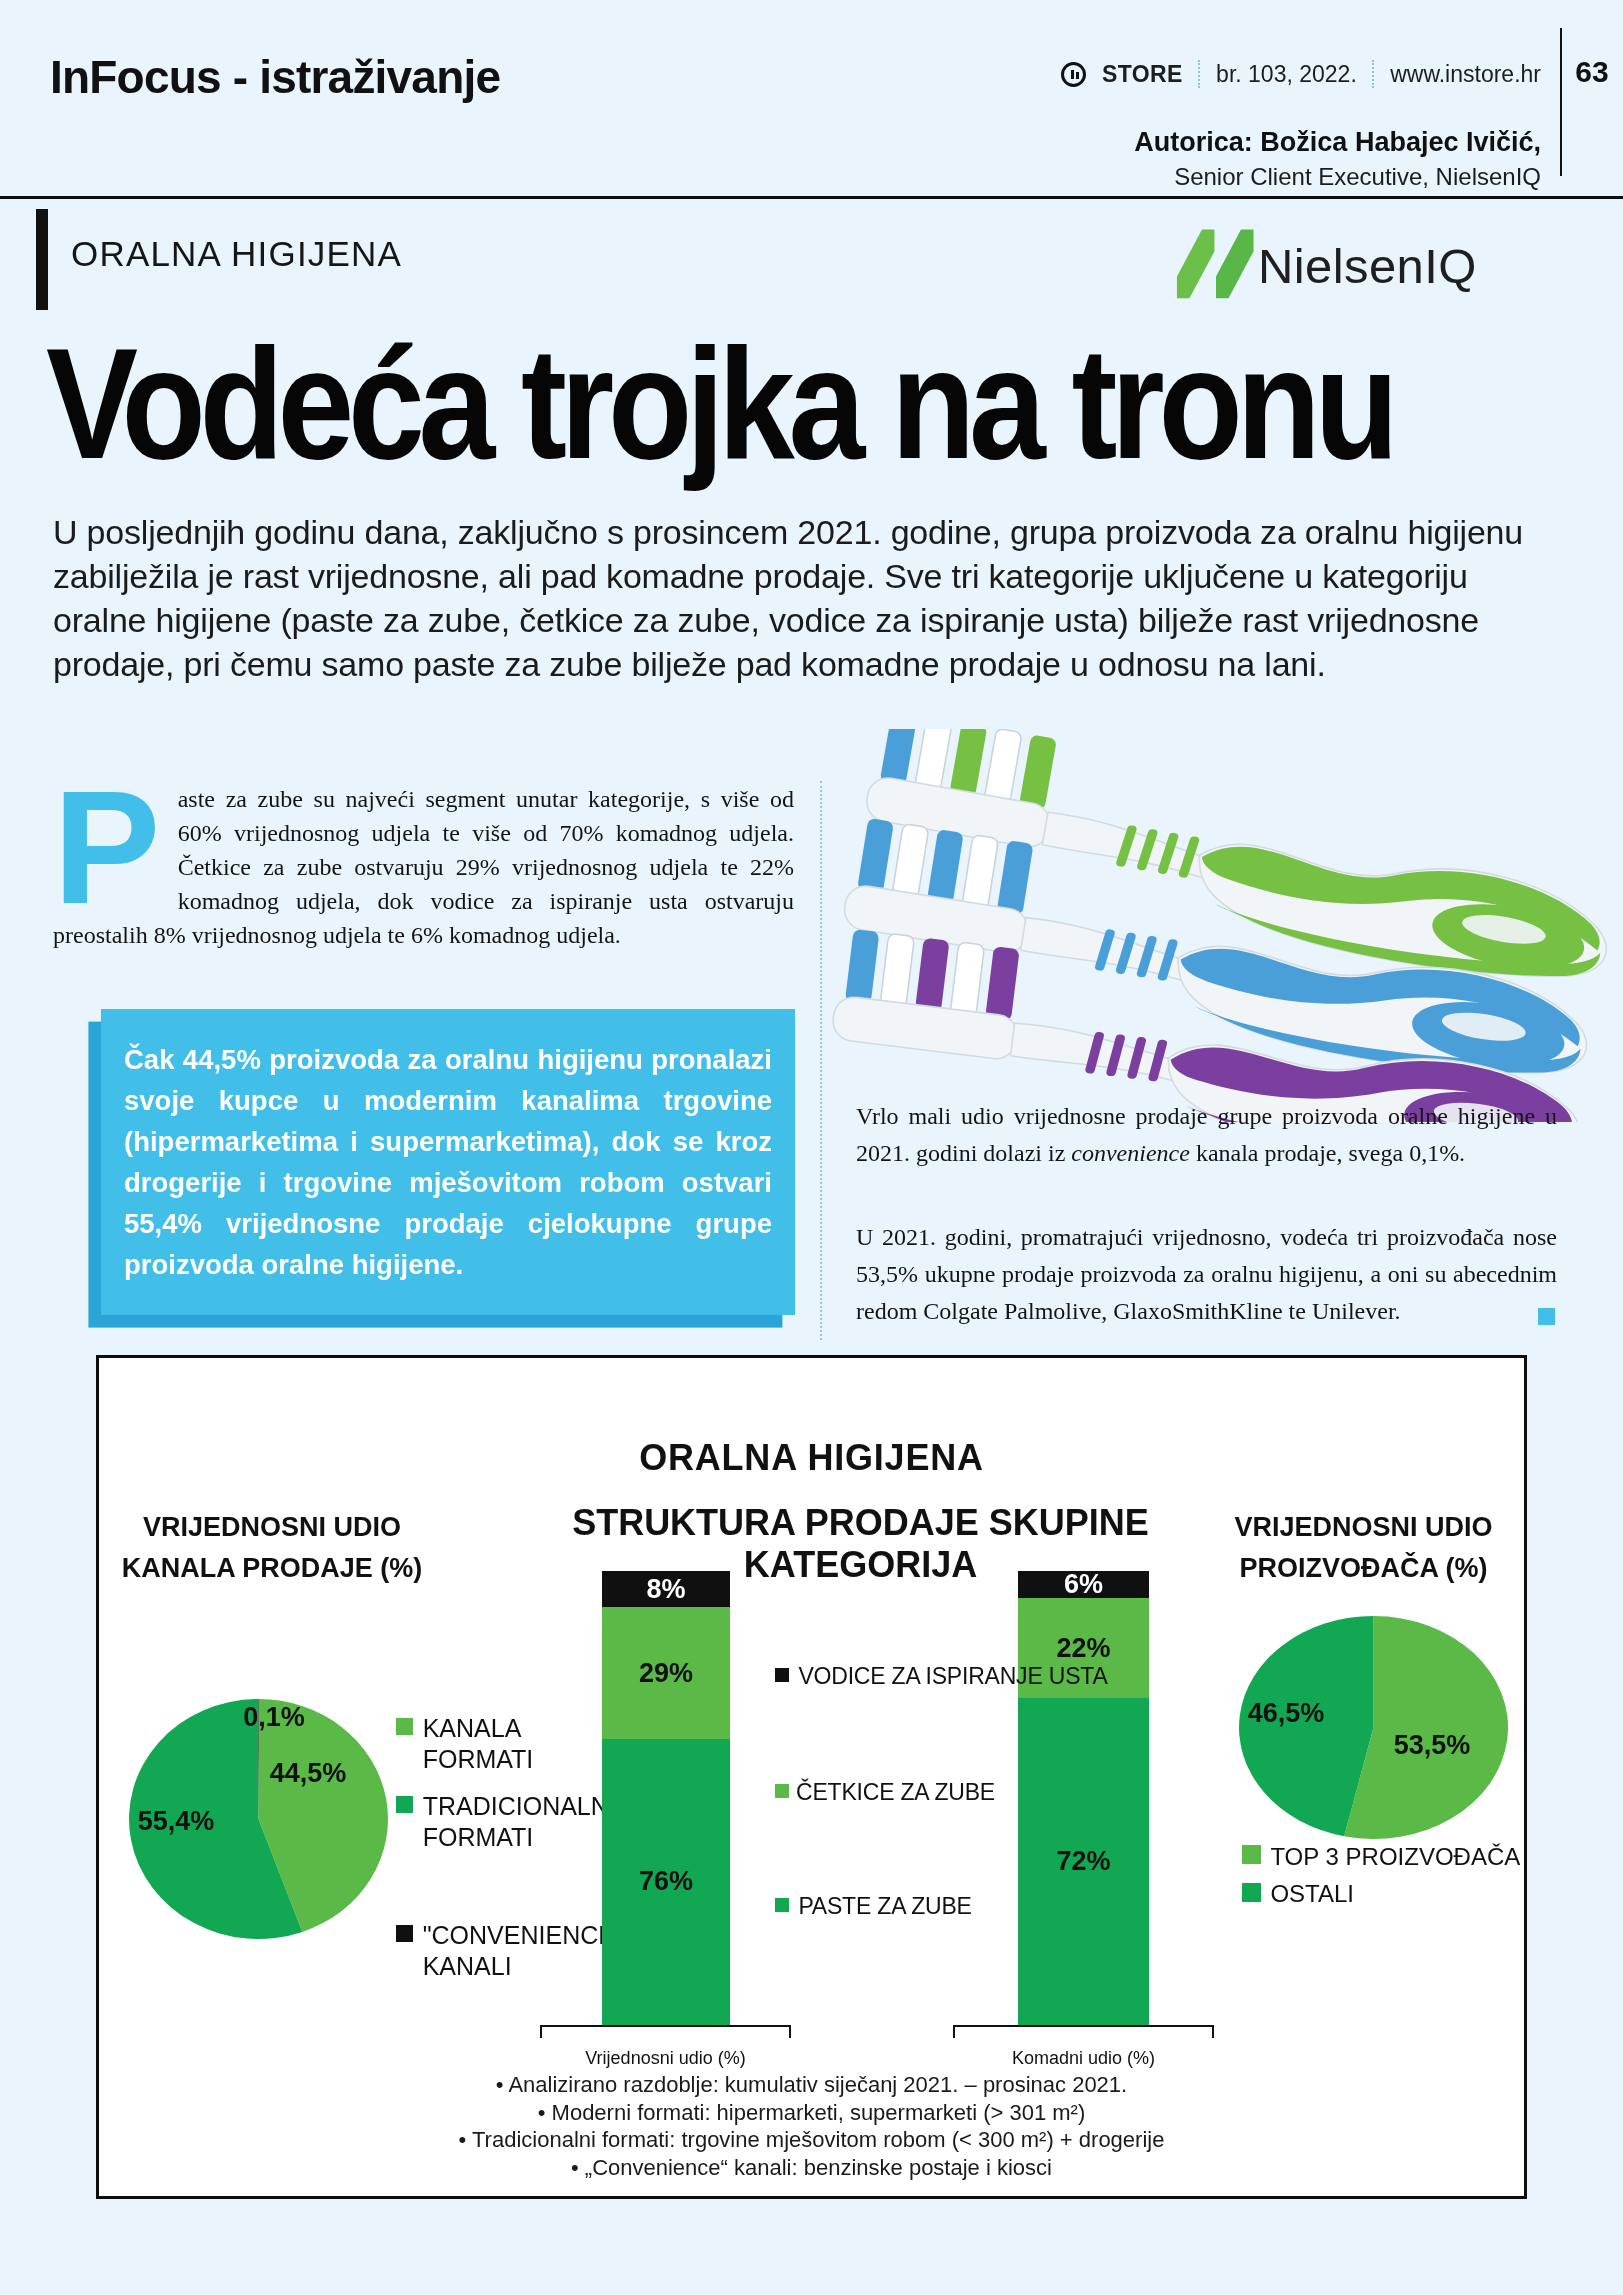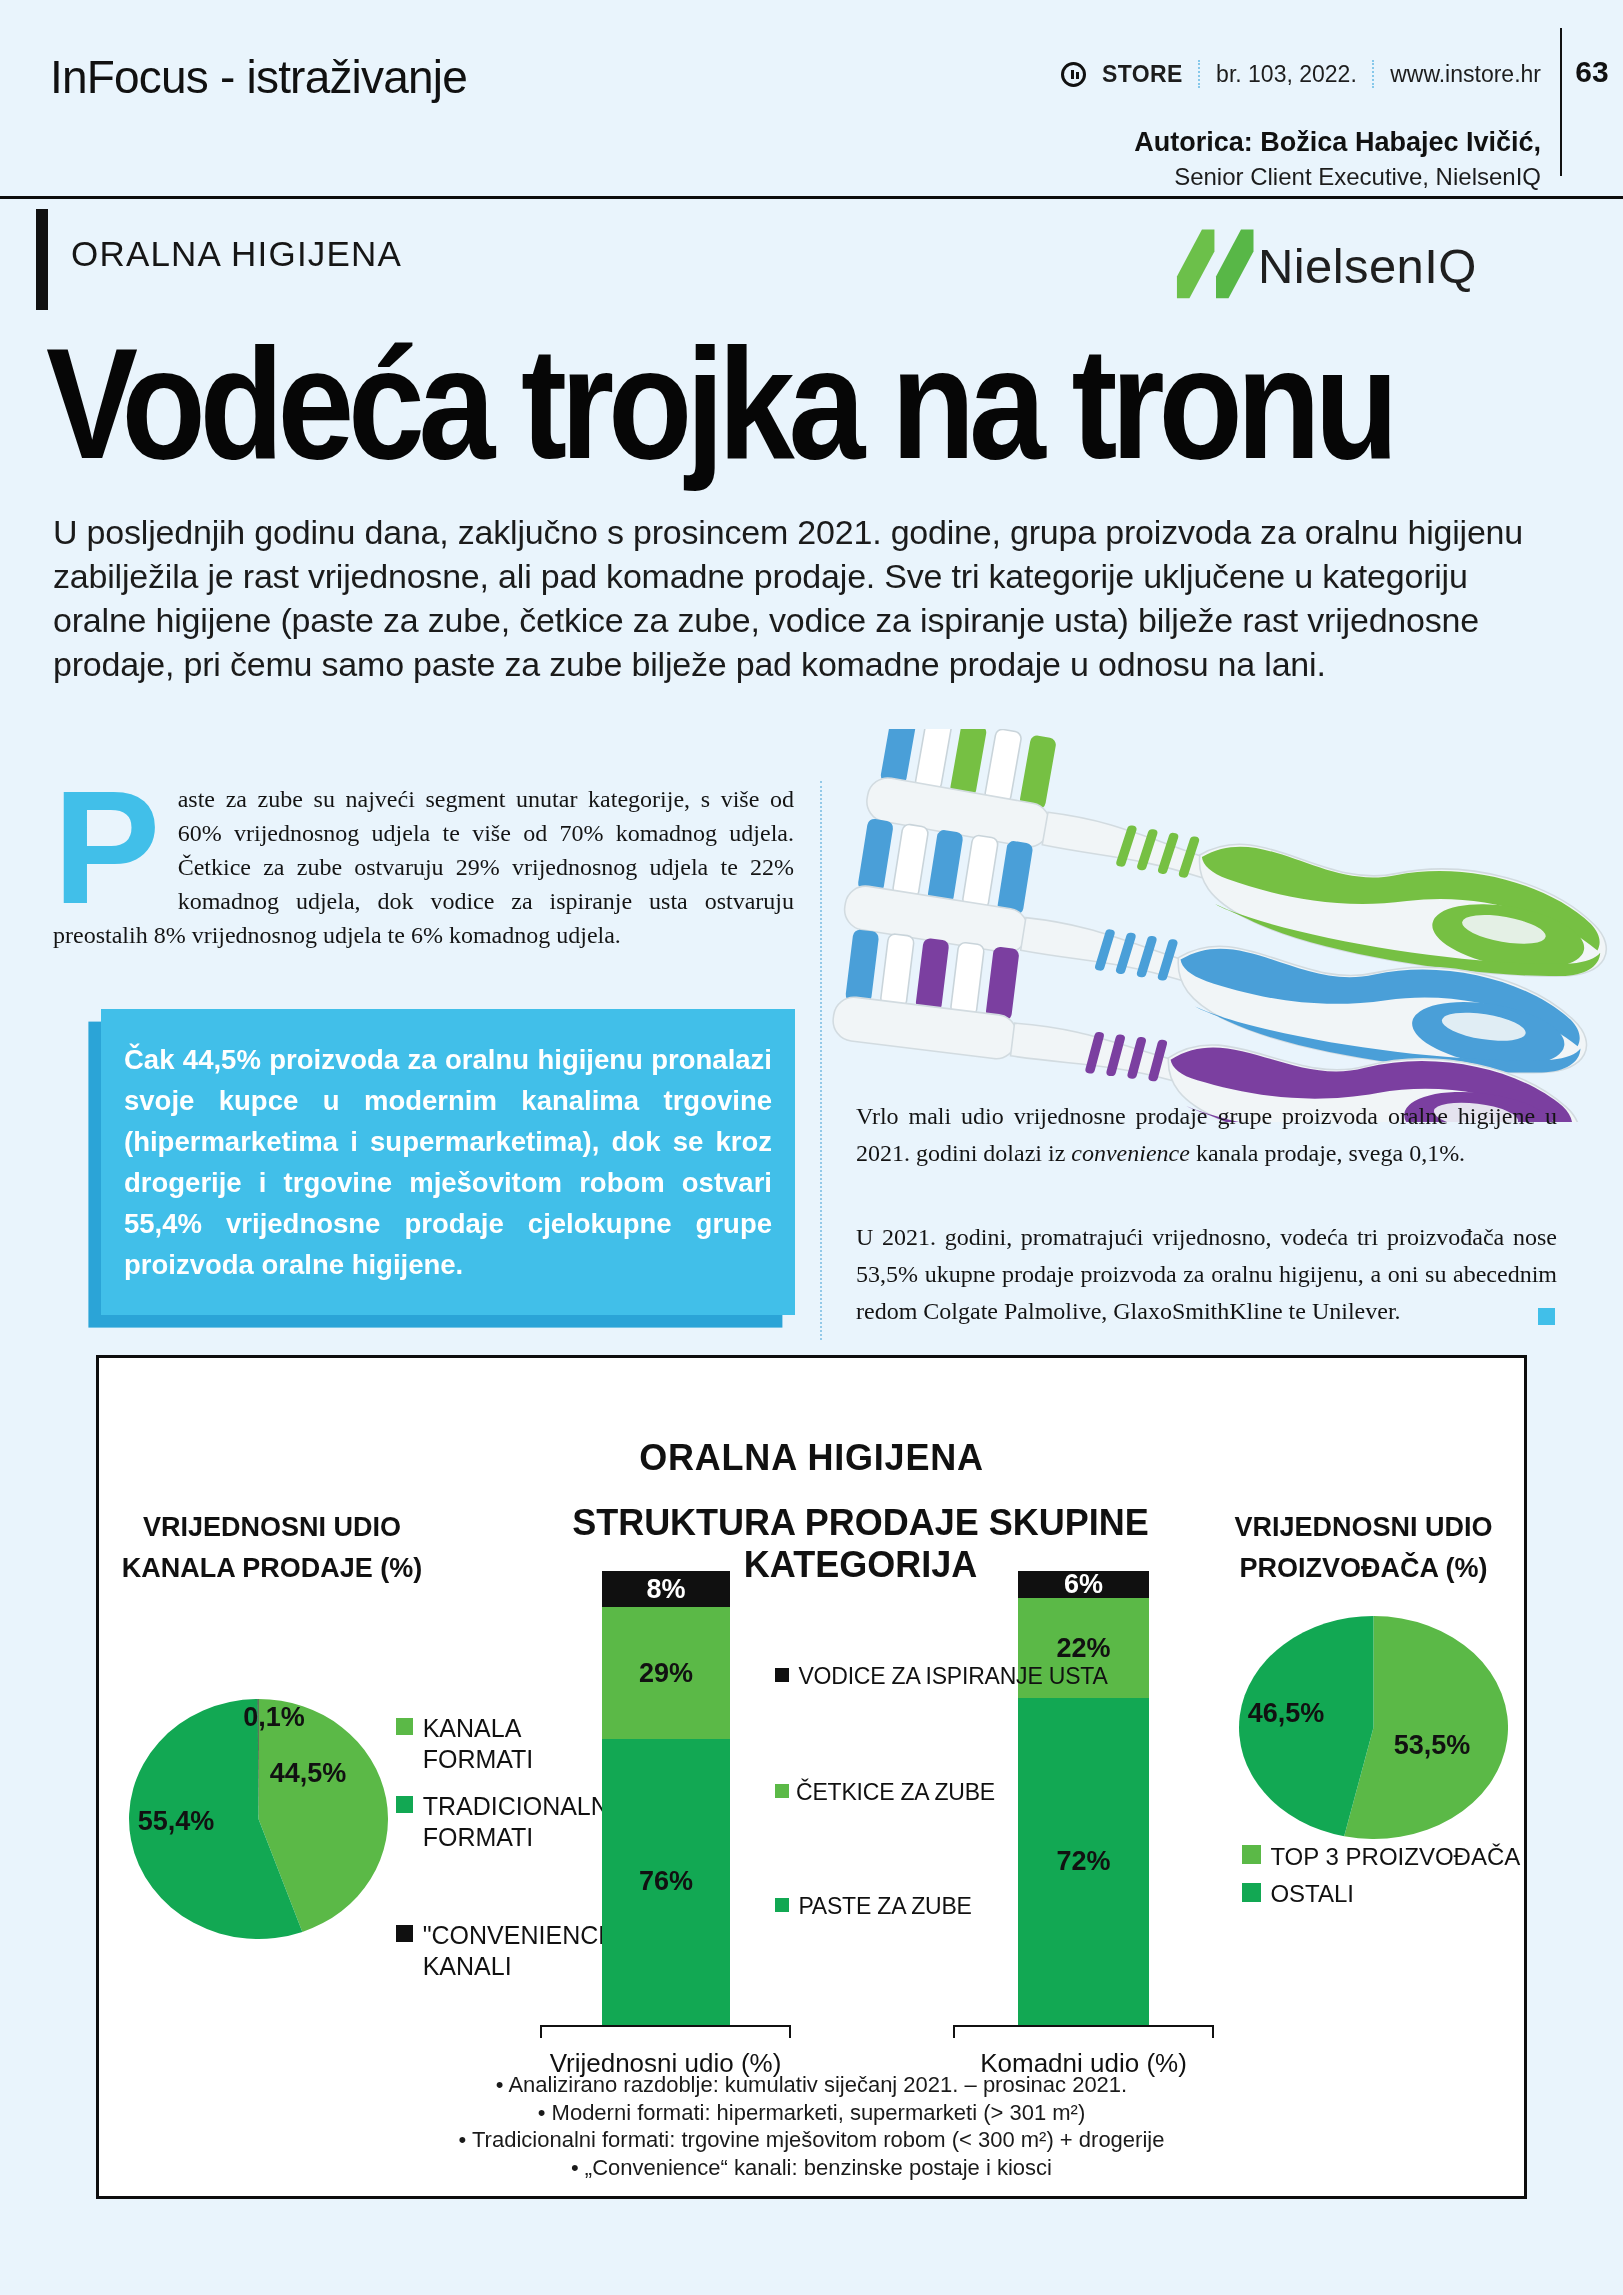--- a/index.html
+++ b/index.html
@@ -13,21 +13,21 @@
 
   
   .masthead-row { top:60px; right:82px; display:flex; align-items:center; gap:15.7px; font-size:23px; color:#1d1d1d; }
   .masthead-icon { width:25px; height:25px; border:3.1px solid #111; border-radius:50%; position:relative; }
   .masthead-icon i { position:absolute; top:5.5px; width:3.1px; height:8.6px; background:#111; }
   .masthead-icon i.b1 { left:6.3px; } .masthead-icon i.b2 { left:11.8px; height:6.3px; top:7.9px;}
   .masthead-name { font-weight:bold; letter-spacing:0.4px; }
   .dot-sep { width:0; height:28px; border-left:2.4px dotted #86c8ea; }
   .v-rule { left:1560px; top:28px; width:2.4px; height:148px; background:#111; }
   .page-no { left:1561px; top:55px; width:62px; text-align:center; font-size:30px; font-weight:bold; }
-  .infocus { left:50px; top:50px; font-size:46px; font-weight:normal; letter-spacing:-0.8px; }
+  .infocus { left:50px; top:50px; font-size:46px; font-weight:bold; letter-spacing:-0.8px; }
   .author-block { top:127px; right:82px; text-align:right; }
   .author-name { font-size:27px; font-weight:bold; }
   .author-role { font-size:24px; margin-top:4.7px; color:#1c1c1c; }
   .h-rule { left:0; top:196px; width:1623px; height:3.1px; background:#0d0d0d; }
   .kicker-bar { left:36px; top:209px; width:11.8px; height:101px; background:#111; }
   .kicker { left:71px; top:234px; font-size:35px; letter-spacing:1.2px; color:#161616; }
   .brand-block { left:1175px; top:228px; display:flex; align-items:center; gap:1px; }
   .brand-name { font-size:49px; color:#1f1f1f; letter-spacing:0.4px; }
 
   
@@ -70,21 +70,21 @@
   .sq.s18 { width:14px; height:14px; margin-top:4.7px; }
   .sq.s24 { width:19px; height:19px; margin-top:2.4px; }
   .c-lgreen { background:#5bb947; } .c-dgreen { background:#12a853; } .c-black { background:#101010; }
   .p1-legend-item { width:236px; font-size:25px; line-height:31px; }
   .p1-legend-item span.lbl { width:185px; }
   .mid-legend-item { font-size:23px; letter-spacing:-0.2px; white-space:nowrap;padding-left:43px; }
   .bar-col { display:flex; flex-direction:column; }
   .bar-col .seg { display:flex; align-items:center; justify-content:center;
                   font-size:27px; font-weight:bold; }
   .bracket { height:13.4px; border:2.4px solid #111; border-bottom:none; }
-  .bar-axis { font-size:26px; text-align:center; }
+  .bar-axis { font-size:18px; text-align:center; }
   .p3-legend { display:flex; flex-direction:column; gap:9.4px; font-size:24px; }
   .footnotes { left:0; top:713px; width:100%; text-align:center; font-size:22px; line-height:27.5px; color:#1a1a1a; }
 </style>
 </head>
 <body>
 
 <div id="page">
 
   <div class="abs infocus">InFocus - istraživanje</div>
 

